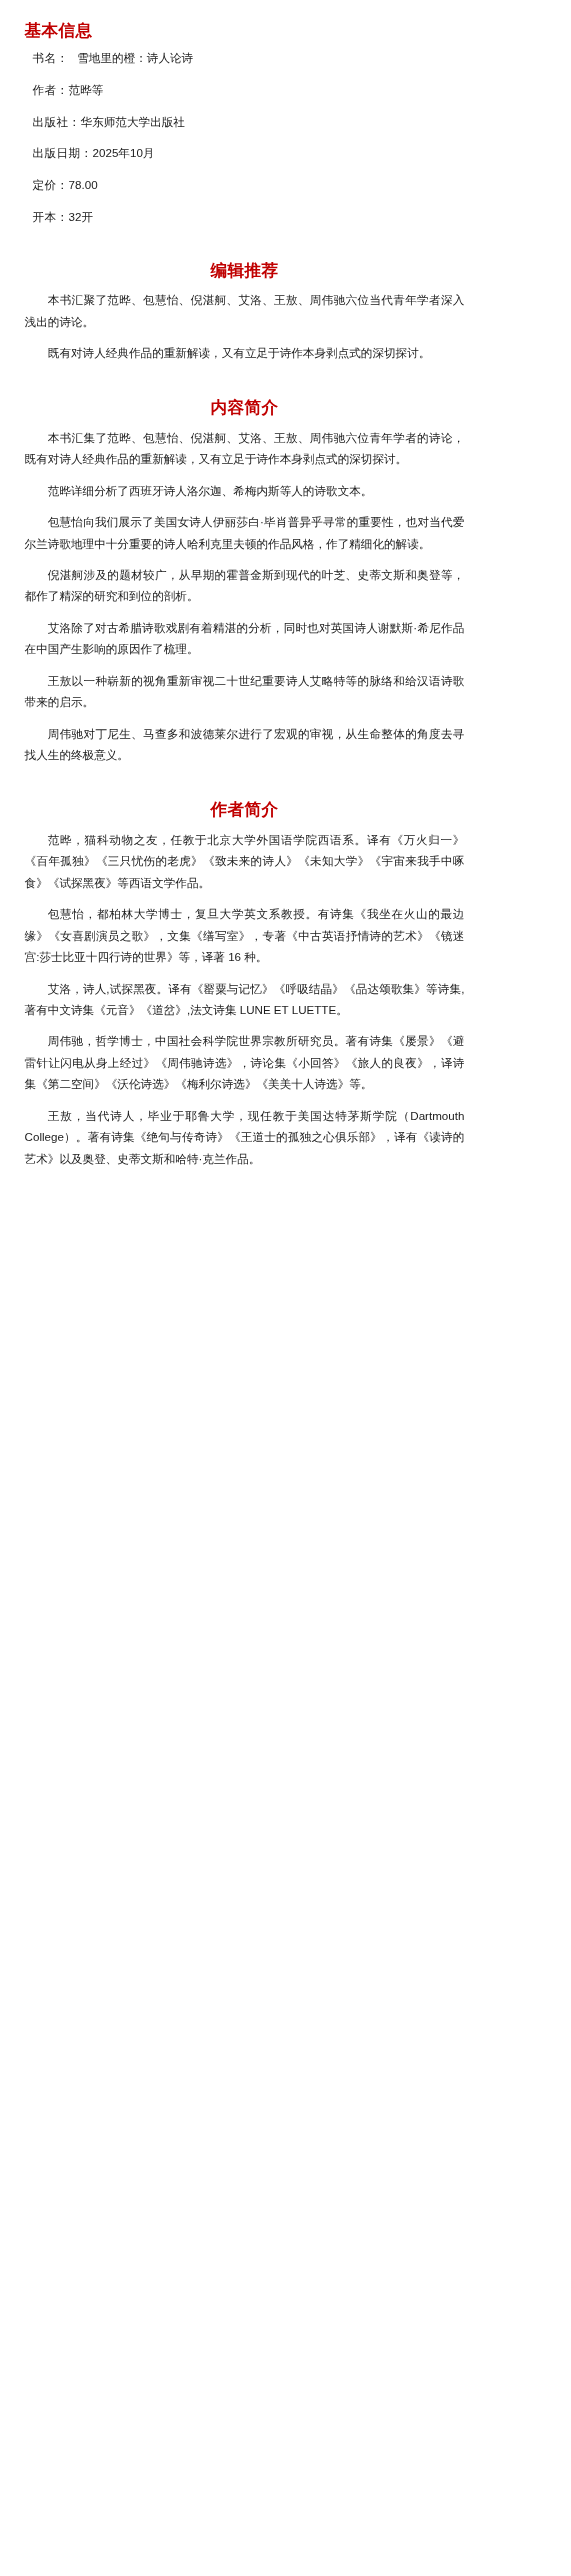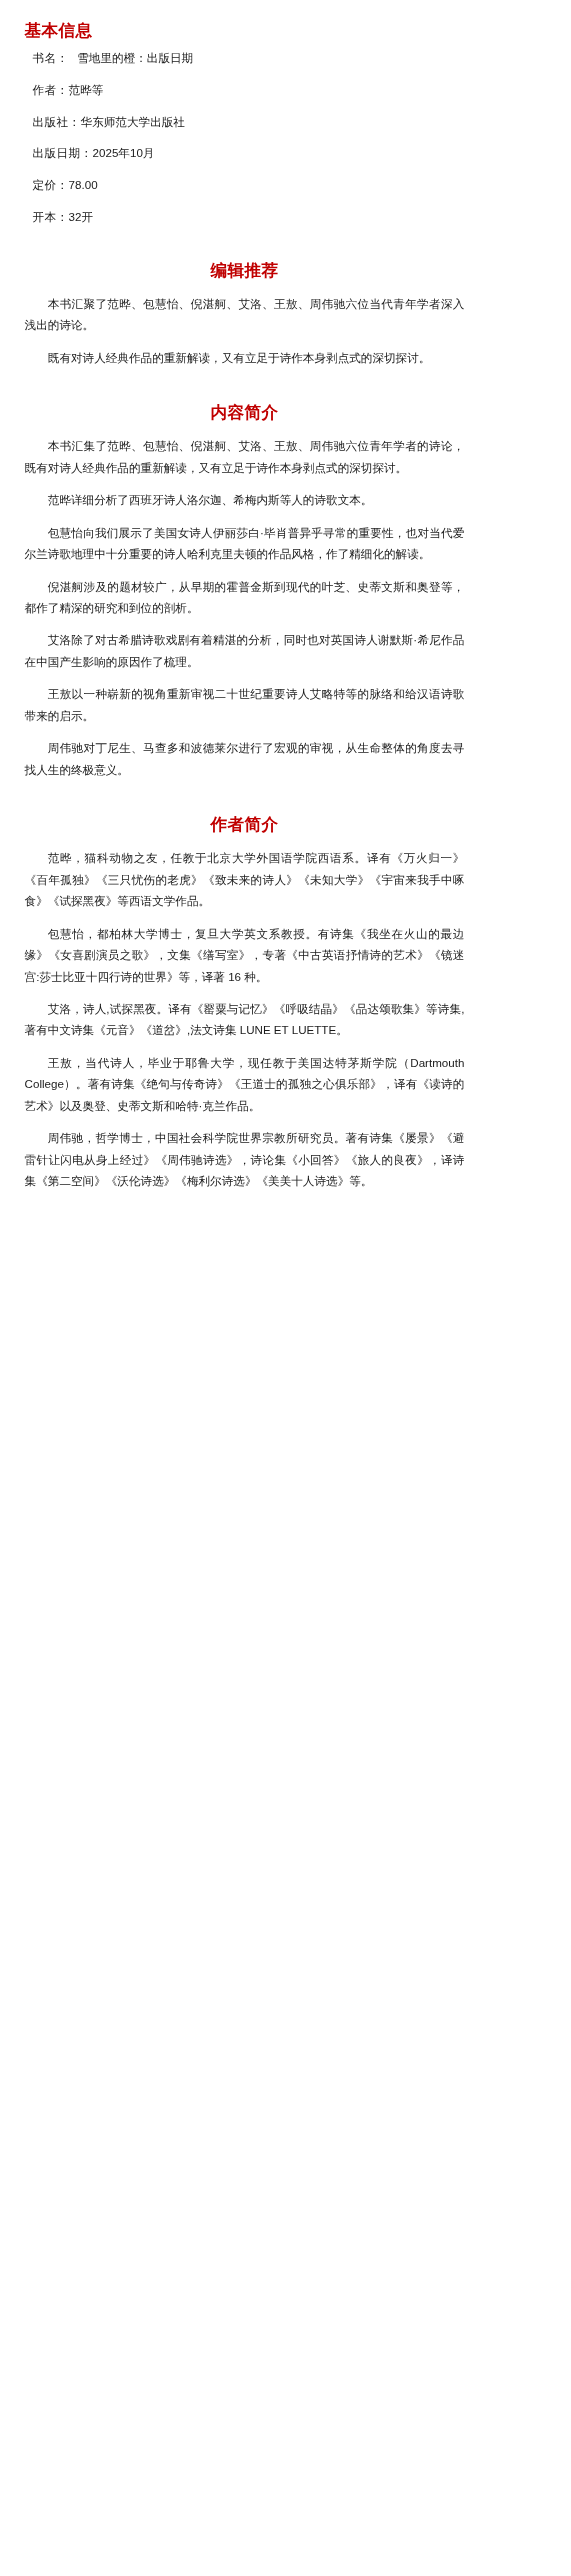--- a/index.html
+++ b/index.html
@@ -41,42 +41,42 @@
     letter-spacing: 0.4px;
     margin-left: 8px;
   }
   .info-line .sep {
     display: inline-block;
     width: 8.7px;
   }
   .para {
     font-size: 11.6px;
     line-height: 1.85;
-    margin: 11px 0 10px 0;
+    margin: 0 0 10px 0;
     text-indent: 2em;
     text-align: justify;
     color: #1a1a1a;
   }
   .para:last-child {
     margin-bottom: 0;
   }
   .block {
     margin-bottom: 0;
   }
 </style>
 </head>
 <body>
 
 <div class="page">
 
   <div class="block">
     <h2 class="section-heading">基本信息</h2>
 
     <p class="info-line">
-      <span class="label">书名：</span><span class="sep"></span><span>雪地里的橙：出版日期</span>
+      <span class="label">书名：</span><span class="sep"></span><span>雪地里的橙：诗人论诗</span>
     </p>
     <p class="info-line">
       <span class="label">作者：</span><span>范晔等</span>
     </p>
     <p class="info-line">
       <span class="label">出版社：</span><span>华东师范大学出版社</span>
     </p>
     <p class="info-line">
       <span class="label">出版日期：</span><span>2025年10月</span>
     </p>
@@ -103,18 +103,18 @@
     <p class="para">艾洛除了对古希腊诗歌戏剧有着精湛的分析，同时也对英国诗人谢默斯·希尼作品在中国产生影响的原因作了梳理。</p>
     <p class="para">王敖以一种崭新的视角重新审视二十世纪重要诗人艾略特等的脉络和给汉语诗歌带来的启示。</p>
     <p class="para">周伟驰对丁尼生、马查多和波德莱尔进行了宏观的审视，从生命整体的角度去寻找人生的终极意义。</p>
   </div>
 
   <div class="block">
     <h2 class="section-heading heading-gap">作者简介</h2>
     <p class="para">范晔，猫科动物之友，任教于北京大学外国语学院西语系。译有《万火归一》《百年孤独》《三只忧伤的老虎》《致未来的诗人》《未知大学》《宇宙来我手中啄食》《试探黑夜》等西语文学作品。</p>
     <p class="para">包慧怡，都柏林大学博士，复旦大学英文系教授。有诗集《我坐在火山的最边缘》《女喜剧演员之歌》，文集《缮写室》，专著《中古英语抒情诗的艺术》《镜迷宫:莎士比亚十四行诗的世界》等，译著 16 种。</p>
     <p class="para">艾洛，诗人,试探黑夜。译有《罂粟与记忆》《呼吸结晶》《品达颂歌集》等诗集,著有中文诗集《元音》《道岔》,法文诗集 LUNE ET LUETTE。</p>
+    <p class="para">周伟驰，哲学博士，中国社会科学院世界宗教所研究员。著有诗集《屡景》《避雷针让闪电从身上经过》《周伟驰诗选》，诗论集《小回答》《旅人的良夜》，译诗集《第二空间》《沃伦诗选》《梅利尔诗选》《美美十人诗选》等。</p>
     <p class="para">王敖，当代诗人，毕业于耶鲁大学，现任教于美国达特茅斯学院（Dartmouth College）。著有诗集《绝句与传奇诗》《王道士的孤独之心俱乐部》，译有《读诗的艺术》以及奥登、史蒂文斯和哈特·克兰作品。</p>
-    <p class="para">周伟驰，哲学博士，中国社会科学院世界宗教所研究员。著有诗集《屡景》《避雷针让闪电从身上经过》《周伟驰诗选》，诗论集《小回答》《旅人的良夜》，译诗集《第二空间》《沃伦诗选》《梅利尔诗选》《美美十人诗选》等。</p>
   </div>
 
 </div>
 
 
 </body></html>

